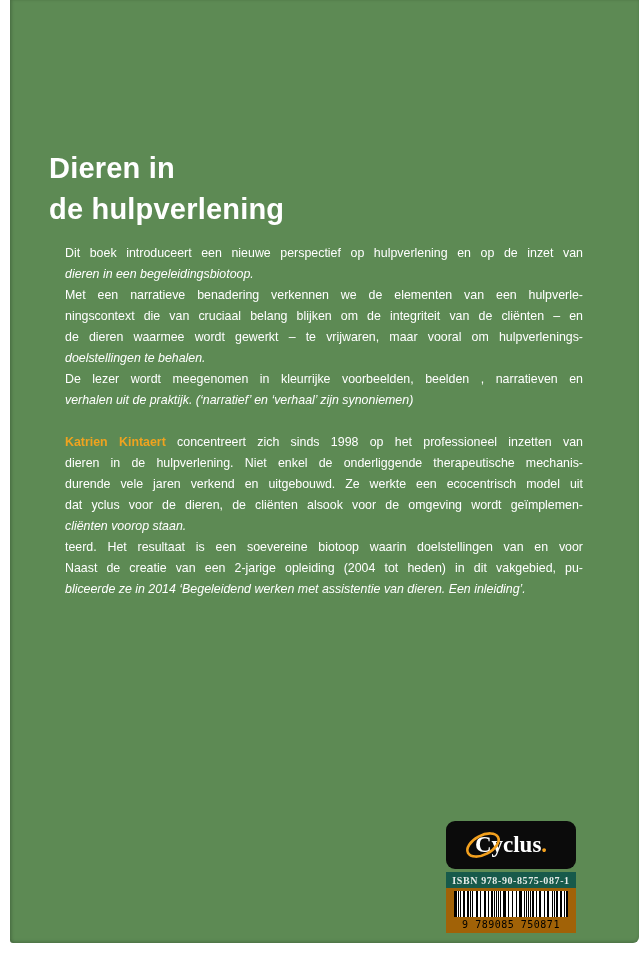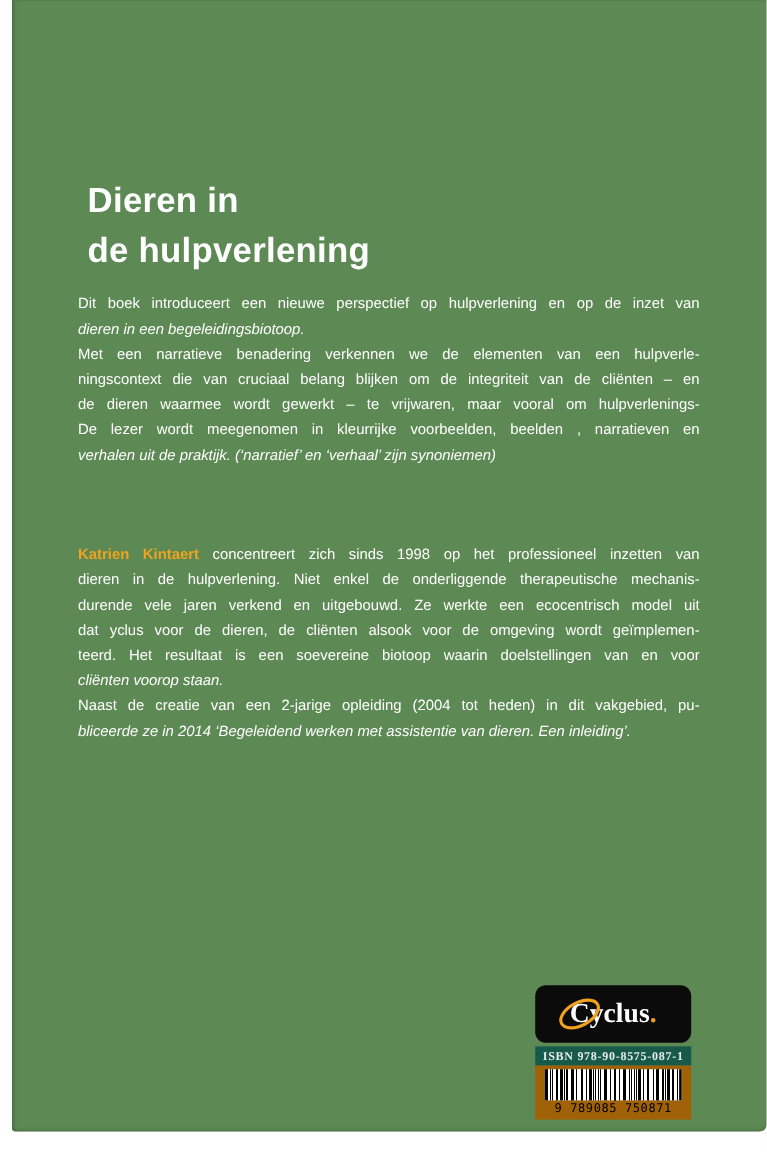--- a/index.html
+++ b/index.html
@@ -6,29 +6,29 @@
   .page {
     position:relative; width:639px; height:960px; background:#ffffff;
     overflow:hidden; font-family:"Liberation Sans", sans-serif;
   }
   .cover {
     position:absolute; left:10px; top:0; right:0; bottom:17px;
     background:#5d8a54; border-radius:0 0 6px 3px;
     box-shadow: inset 2px 0 3px rgba(0,0,0,0.15), inset 0 -2px 3px rgba(0,0,0,0.10);
   }
   .title {
-    position:absolute; left:63px; top:148px; color:#ffffff;
+    position:absolute; left:39px; top:148px; color:#ffffff;
     font-size:29px; font-weight:bold; line-height:41px; letter-spacing:0.2px;
   }
   .textcol {
     position:absolute; left:55px; width:518px; color:#ffffff;
     font-size:12.4px; line-height:21px; letter-spacing:0px;
   }
   .intro  { top:243px; }
-  .author { top:452px; }
+  .author { top:432px; }
   .line { text-align:justify; text-align-last:justify; height:21px; overflow:hidden; }
   .line.pe { text-align-last:left; white-space:nowrap;font-style:italic; }
   .author-name { color:#efa31f; font-weight:bold; }
 
   .pubcol { position:absolute; left:436px; top:821px; width:130px; }
   .logo-box {
     position:relative; height:48px; background:#0b0b0b; border-radius:9px;
     color:#ffffff; display:flex; align-items:center; justify-content:center;
     font-family:"Liberation Serif", serif; font-weight:bold; font-size:23px;
   }
@@ -67,31 +67,32 @@
       <div>Dieren in</div>
       <div>de hulpverlening</div>
     </div>
 
     <div class="textcol intro">
       <div class="line">Dit boek introduceert een nieuwe perspectief op hulpverlening en op de inzet van</div>
       <div class="line pe">dieren in een begeleidingsbiotoop.</div>
       <div class="line">Met een narratieve benadering verkennen we de elementen van een hulpverle-</div>
       <div class="line">ningscontext die van cruciaal belang blijken om de integriteit van de cliënten – en</div>
       <div class="line">de dieren waarmee wordt gewerkt – te vrijwaren, maar vooral om hulpverlenings-</div>
+      <div class="line pe">doelstellingen te behalen.</div>
       <div class="line">De lezer wordt meegenomen in kleurrijke voorbeelden, beelden , narratieven en</div>
       <div class="line pe">verhalen uit de praktijk. (‘narratief’ en ‘verhaal’ zijn synoniemen)</div>
     </div>
 
     <div class="textcol author">
       <div class="line"><span class="author-name">Katrien Kintaert</span><span> concentreert zich sinds 1998 op het professioneel inzetten van</span></div>
       <div class="line">dieren in de hulpverlening. Niet enkel de onderliggende therapeutische mechanis-</div>
       <div class="line">durende vele jaren verkend en uitgebouwd. Ze werkte een ecocentrisch model uit</div>
       <div class="line">dat yclus voor de dieren, de cliënten alsook voor de omgeving wordt geïmplemen-</div>
+      <div class="line pe">cliënten voorop staan.</div>
       <div class="line">teerd. Het resultaat is een soevereine biotoop waarin doelstellingen van en voor</div>
-      <div class="line pe">cliënten voorop staan.</div>
       <div class="line">Naast de creatie van een 2-jarige opleiding (2004 tot heden) in dit vakgebied, pu-</div>
       <div class="line pe">bliceerde ze in 2014 ‘Begeleidend werken met assistentie van dieren. Een inleiding’.</div>
     </div>
 
     <div class="pubcol">
       <div class="logo-box">
         <span class="logo-c">
           <svg class="orbit" viewBox="0 0 40 36" xmlns="http://www.w3.org/2000/svg">
             <ellipse cx="20" cy="18" rx="17" ry="9.5" transform="rotate(-28 20 18)" fill="none" stroke="#f2a01e" stroke-width="2.6"></ellipse>
           </svg>

